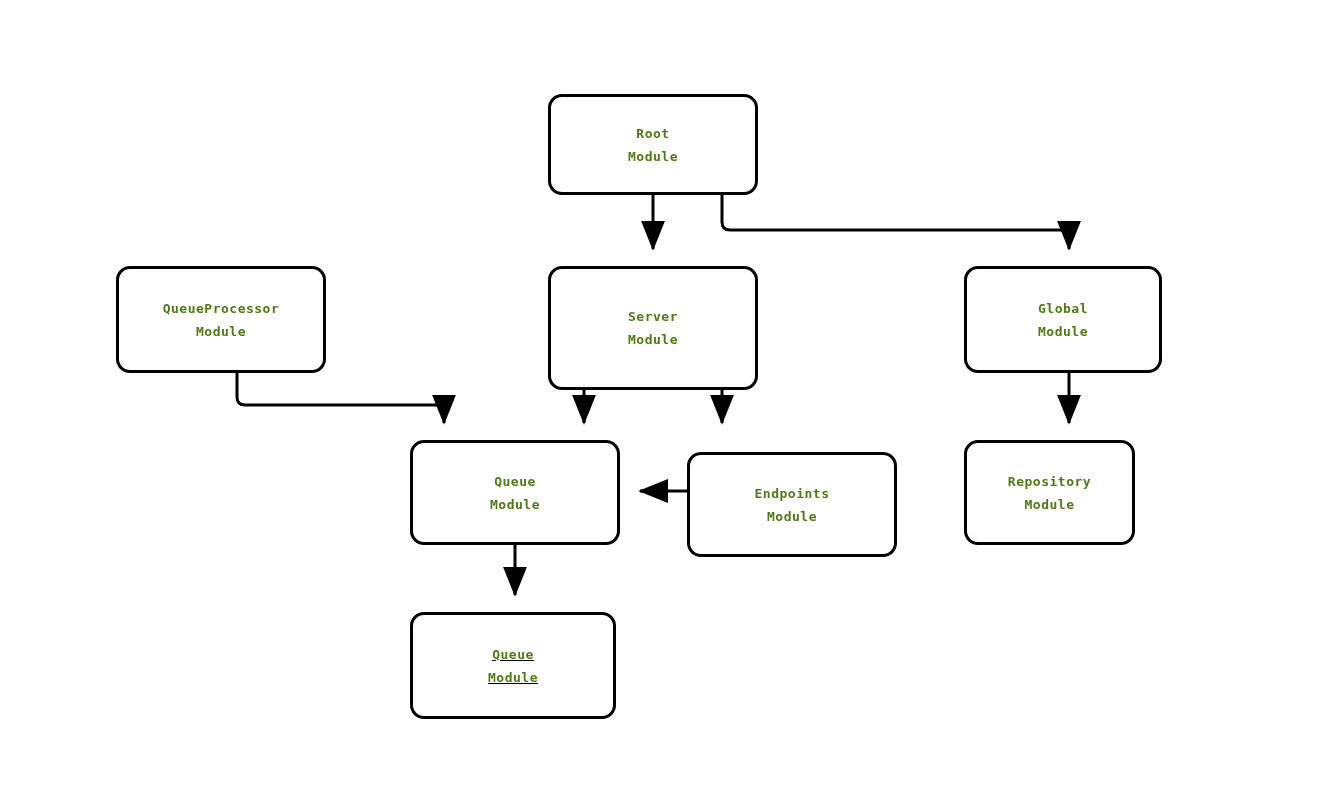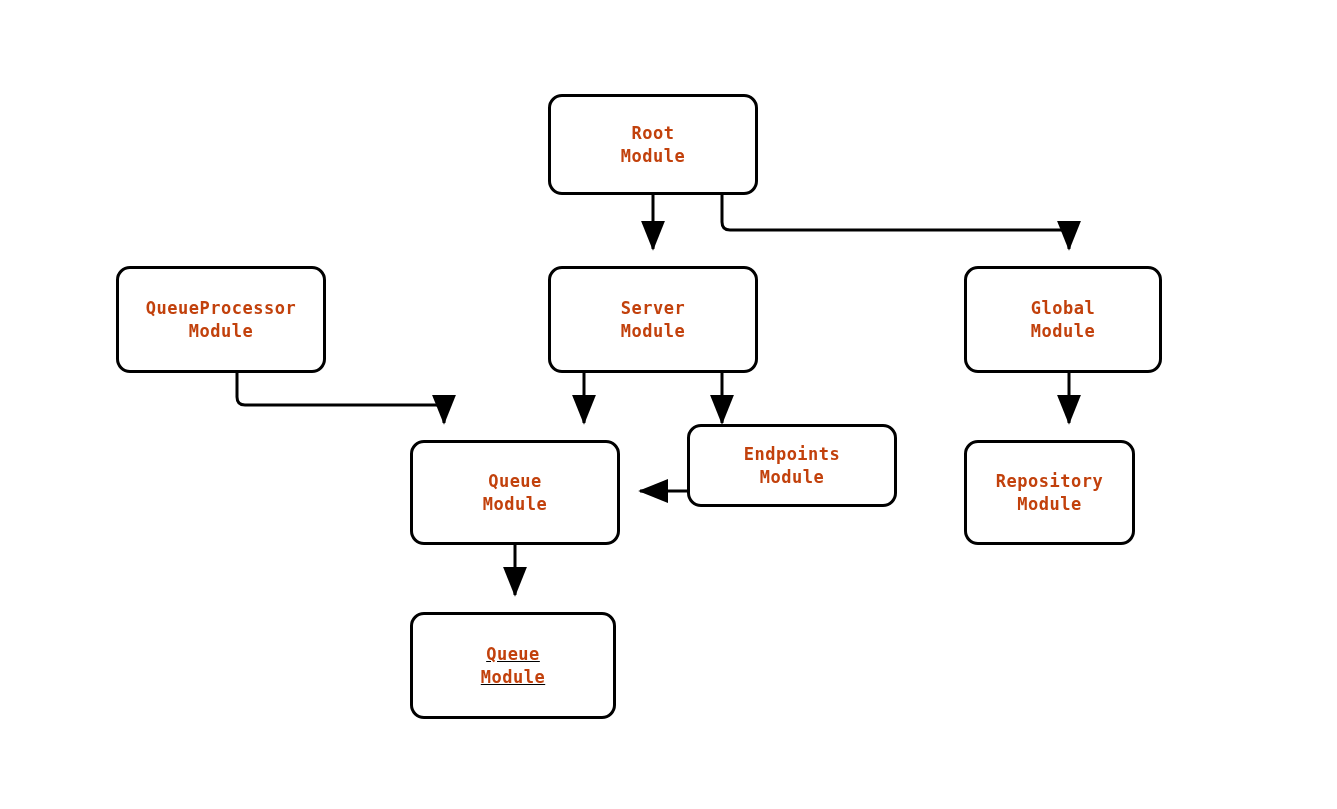--- a/index.html
+++ b/index.html
@@ -32,24 +32,24 @@
     flex-direction: column;
     align-items: center;
     justify-content: center;
     background: #ffffff;
     border: 3px solid #000000;
     border-radius: 14px;
     z-index: 2;
   }
   .node-line {
     font-family: "DejaVu Sans Mono", "Liberation Mono", monospace;
-    font-size: 17px;
+    font-size: 13px;
     font-weight: 700;
     line-height: 23px;
-    color: #c2410c;
+    color: #4d7c0f;
     letter-spacing: 0.5px;
     white-space: pre;
     text-align: center;
   }
 </style>
 </head>
 <body>
 
 <div id="diagram-canvas">
 
@@ -73,33 +73,33 @@
 
   <div id="nodes-layer">
       <div class="node" style="left: 548px; top: 94px; width: 210px; height: 101px; background: rgb(255, 255, 255); border-color: rgb(0, 0, 0); border-width: 3px;">
         <div class="node-line">Root</div>
         <div class="node-line">Module</div>
       </div>
       <div class="node" style="left: 116px; top: 266px; width: 210px; height: 107px; background: rgb(255, 255, 255); border-color: rgb(0, 0, 0); border-width: 3px;">
         <div class="node-line">QueueProcessor</div>
         <div class="node-line">Module</div>
       </div>
-      <div class="node" style="left: 548px; top: 266px; width: 210px; height: 107px; background: rgb(255, 255, 255); border-color: rgb(0, 0, 0); border-width: 3px;">
+      <div class="node" style="left: 548px; top: 266px; width: 210px; height: 124px; background: rgb(255, 255, 255); border-color: rgb(0, 0, 0); border-width: 3px;">
         <div class="node-line">Server</div>
         <div class="node-line">Module</div>
       </div>
       <div class="node" style="left: 964px; top: 266px; width: 198px; height: 107px; background: rgb(255, 255, 255); border-color: rgb(0, 0, 0); border-width: 3px;">
         <div class="node-line">Global</div>
         <div class="node-line">Module</div>
       </div>
       <div class="node" style="left: 410px; top: 440px; width: 210px; height: 105px; background: rgb(255, 255, 255); border-color: rgb(0, 0, 0); border-width: 3px;">
         <div class="node-line">Queue</div>
         <div class="node-line">Module</div>
       </div>
-      <div class="node" style="left: 687px; top: 424px; width: 210px; height: 83px; background: rgb(255, 255, 255); border-color: rgb(0, 0, 0); border-width: 3px;">
+      <div class="node" style="left: 687px; top: 452px; width: 210px; height: 105px; background: rgb(255, 255, 255); border-color: rgb(0, 0, 0); border-width: 3px;">
         <div class="node-line">Endpoints</div>
         <div class="node-line">Module</div>
       </div>
       <div class="node" style="left: 964px; top: 440px; width: 171px; height: 105px; background: rgb(255, 255, 255); border-color: rgb(0, 0, 0); border-width: 3px;">
         <div class="node-line">Repository</div>
         <div class="node-line">Module</div>
       </div>
       <div class="node" style="left: 410px; top: 612px; width: 206px; height: 107px; background: rgb(255, 255, 255); border-color: rgb(0, 0, 0); border-width: 3px; text-decoration: underline;">
         <div class="node-line">Queue</div>
         <div class="node-line">Module</div>

